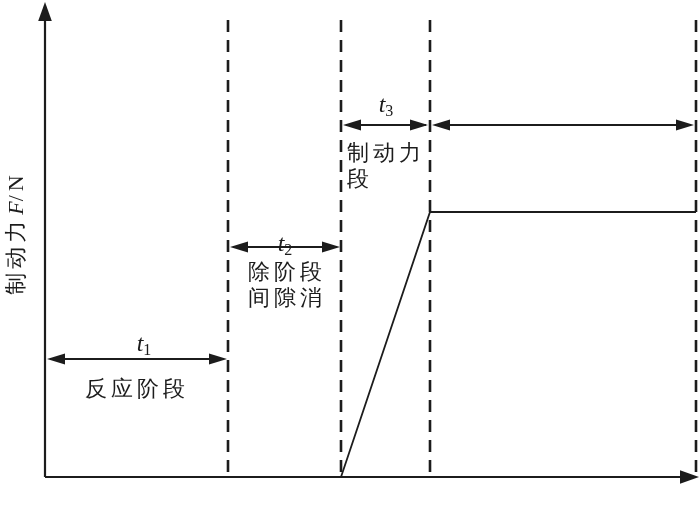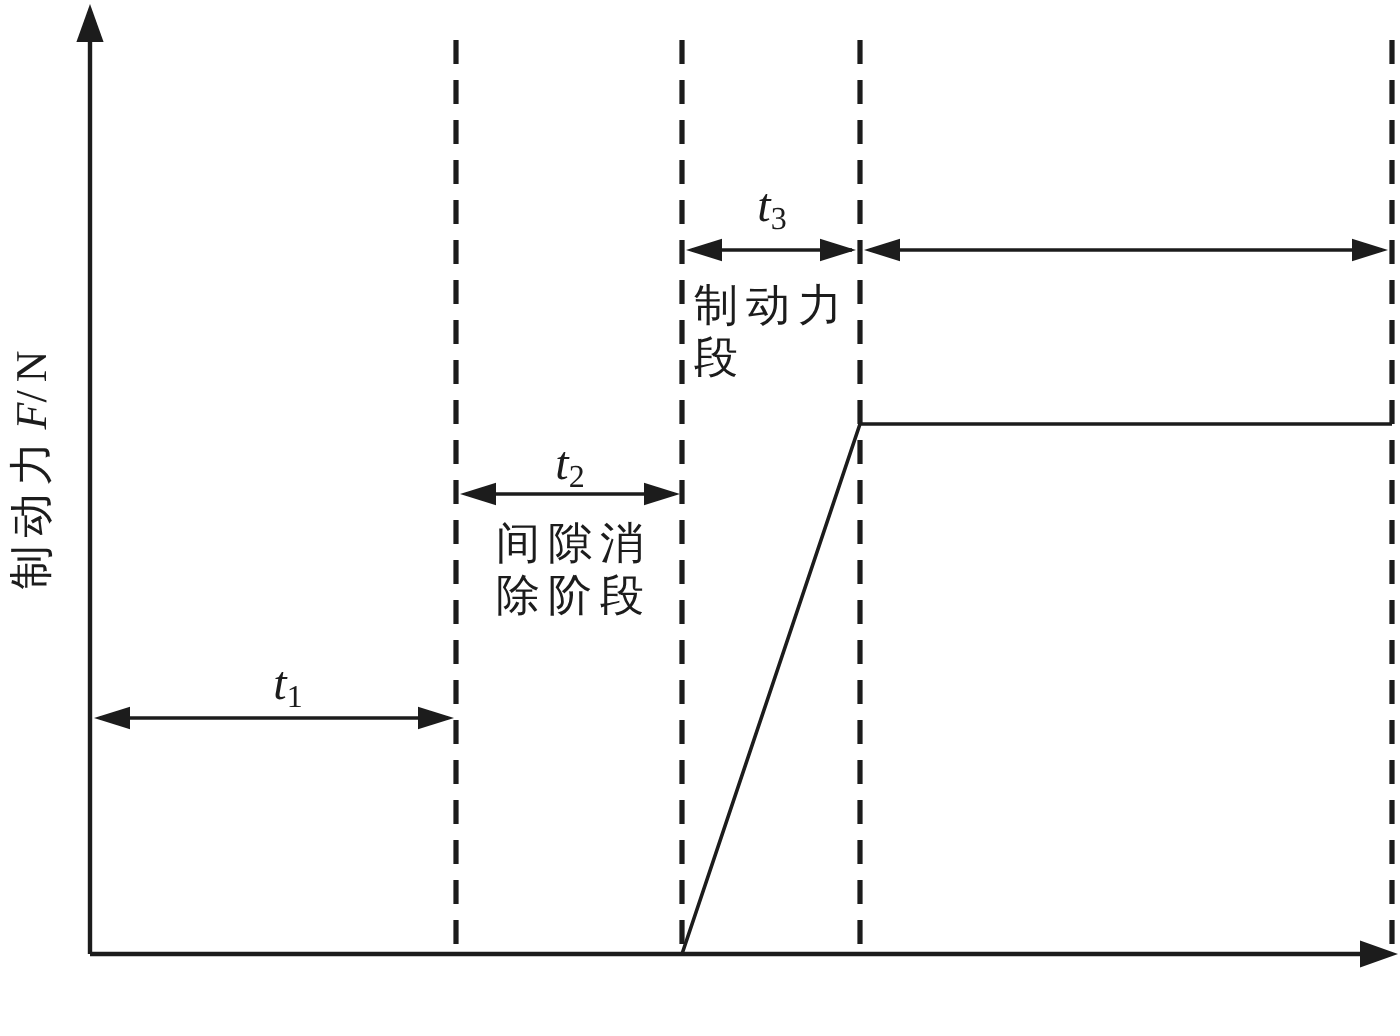--- a/index.html
+++ b/index.html
@@ -104,28 +104,29 @@
 
   <div class="lbl cjk ylabel">
     <span>制动力</span><i class="sym">F</i><span>/N</span>
   </div>
 
 
   <div class="lbl tlabel center-xy" style="left:144px; top:343px;">
     <i>t</i><sub>1</sub>
   </div>
 
+  <div class="lbl cjk center-xy" style="left:137px; top:389px;">反应阶段</div>
 
-  <div class="lbl tlabel center-xy" style="left:285px; top:233px;">
+  <div class="lbl tlabel center-xy" style="left:285px; top:243px;">
     <i>t</i><sub>2</sub>
   </div>
 
   <div class="lbl cjk multiline center-x" style="left:287px; top:259px;">
+    <div>除阶段</div>
     <div>间隙消</div>
-    <div>除阶段</div>
   </div>
 
   <div class="lbl tlabel center-xy" style="left:386px; top:104px;">
     <i>t</i><sub>3</sub>
   </div>
 
   <div class="lbl cjk multiline" style="left:347px; top:140px;">
     <div>制动力</div>
     <div>段</div>
   </div>

